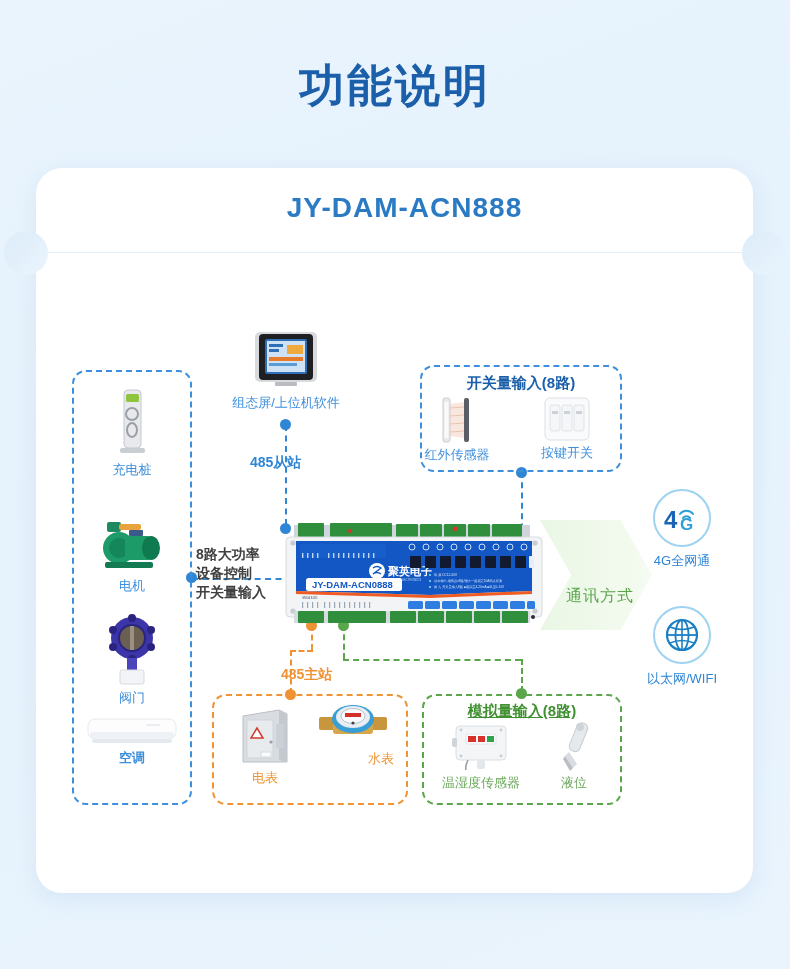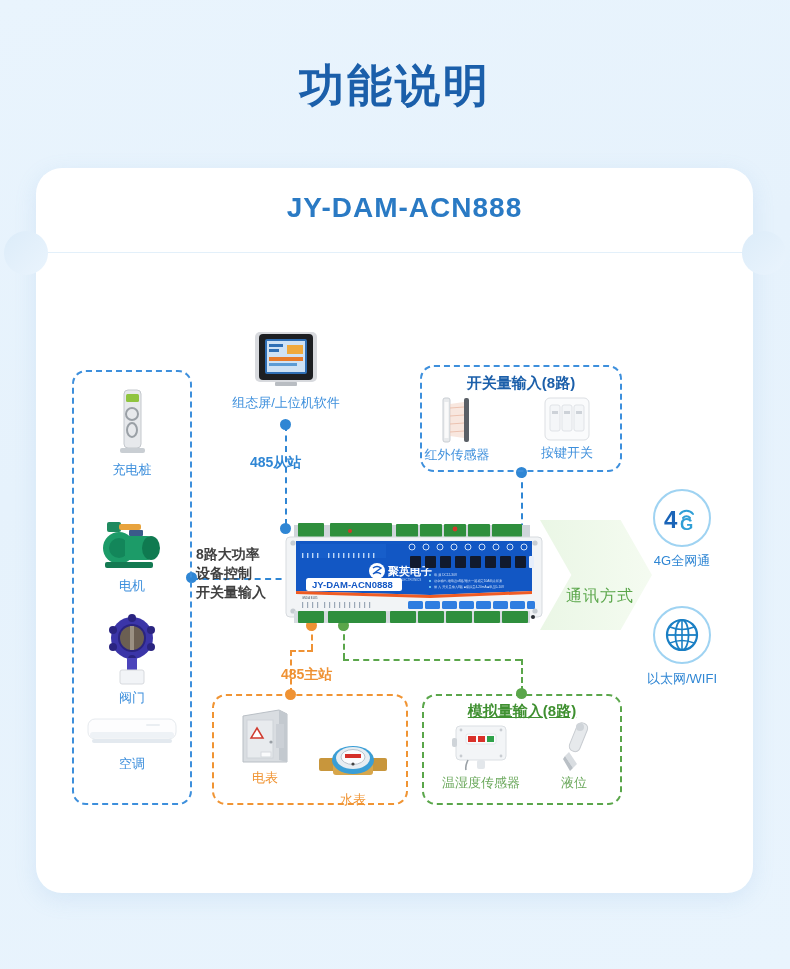--- a/index.html
+++ b/index.html
@@ -208,21 +208,21 @@
 
 <div class="item" style="left:72px; top:715px; width:120px;">
   <div class="art">
     <svg width="92" height="34" viewBox="0 0 92 34" style="margin:0 auto;">
       <rect x="2" y="4" width="88" height="20" rx="7" fill="#fdfdfe" stroke="#e6eaee"></rect>
       <rect x="4" y="17" width="84" height="6" rx="3" fill="#eef2f6"></rect>
       <rect x="6" y="24" width="80" height="4" rx="2" fill="#e3e9ef"></rect>
       <rect x="60" y="9" width="14" height="2" rx="1" fill="#eaeef2"></rect>
     </svg>
   </div>
-  <div class="lbl" style="margin-top:6px;">空调</div>
+  <div class="lbl" style="font-weight:bold;">空调</div>
 </div>
 
 <div class="gbox" style="left:420px; top:365px; width:202px; height:107px;"></div>
 <div class="gbox-title" style="left:420px; top:374px; width:202px;">开关量输入(8路)</div>
 
 <div class="item" style="left:412px; top:396px; width:90px;">
   <div class="art">
     <svg width="48" height="48" viewBox="0 0 48 48" style="margin:0 auto;">
       <rect x="10" y="2" width="7" height="44" rx="2" fill="#e8eaec" stroke="#c9ced3"></rect>
       <rect x="11.5" y="6" width="4" height="36" fill="#fafafa"></rect>
@@ -262,21 +262,21 @@
       <rect x="8" y="14" width="26" height="38" fill="#e8ebee" stroke="#cfd4d9"></rect>
       <polygon points="18,22 24,32 12,32" fill="#fff" stroke="#d03b2f" stroke-width="1.5"></polygon>
       <rect x="37" y="18" width="8" height="24" fill="#cbd0d6"></rect>
       <circle cx="32" cy="36" r="1.6" fill="#9aa0a6"></circle>
       <rect x="22" y="46" width="10" height="5" fill="#fafbfc" stroke="#d5d9de"></rect>
     </svg>
   </div>
   <div class="lbl orange" style="margin-top:3px;">电表</div>
 </div>
 
-<div class="item" style="left:312px; top:740px; width:82px;">
+<div class="item" style="left:312px; top:699px; width:82px;text-align:right;">
   <div class="art">
     <svg width="72" height="48" viewBox="0 0 72 48" style="margin:0 auto;">
       <rect x="2" y="18" width="18" height="13" rx="2" fill="#c8963c"></rect>
       <rect x="52" y="18" width="18" height="13" rx="2" fill="#c8963c"></rect>
       <rect x="16" y="14" width="40" height="21" rx="3" fill="#d8a64a"></rect>
       <ellipse cx="36" cy="20" rx="21" ry="14" fill="#3a9ed6"></ellipse>
       <ellipse cx="36" cy="18" rx="17" ry="11" fill="#e7edf2"></ellipse>
       <ellipse cx="36" cy="17" rx="12" ry="7.5" fill="#fafcfe" stroke="#b9c3cc"></ellipse>
       <rect x="28" y="14" width="16" height="4" fill="#d4302a"></rect>
       <circle cx="36" cy="24" r="1.6" fill="#444"></circle>

